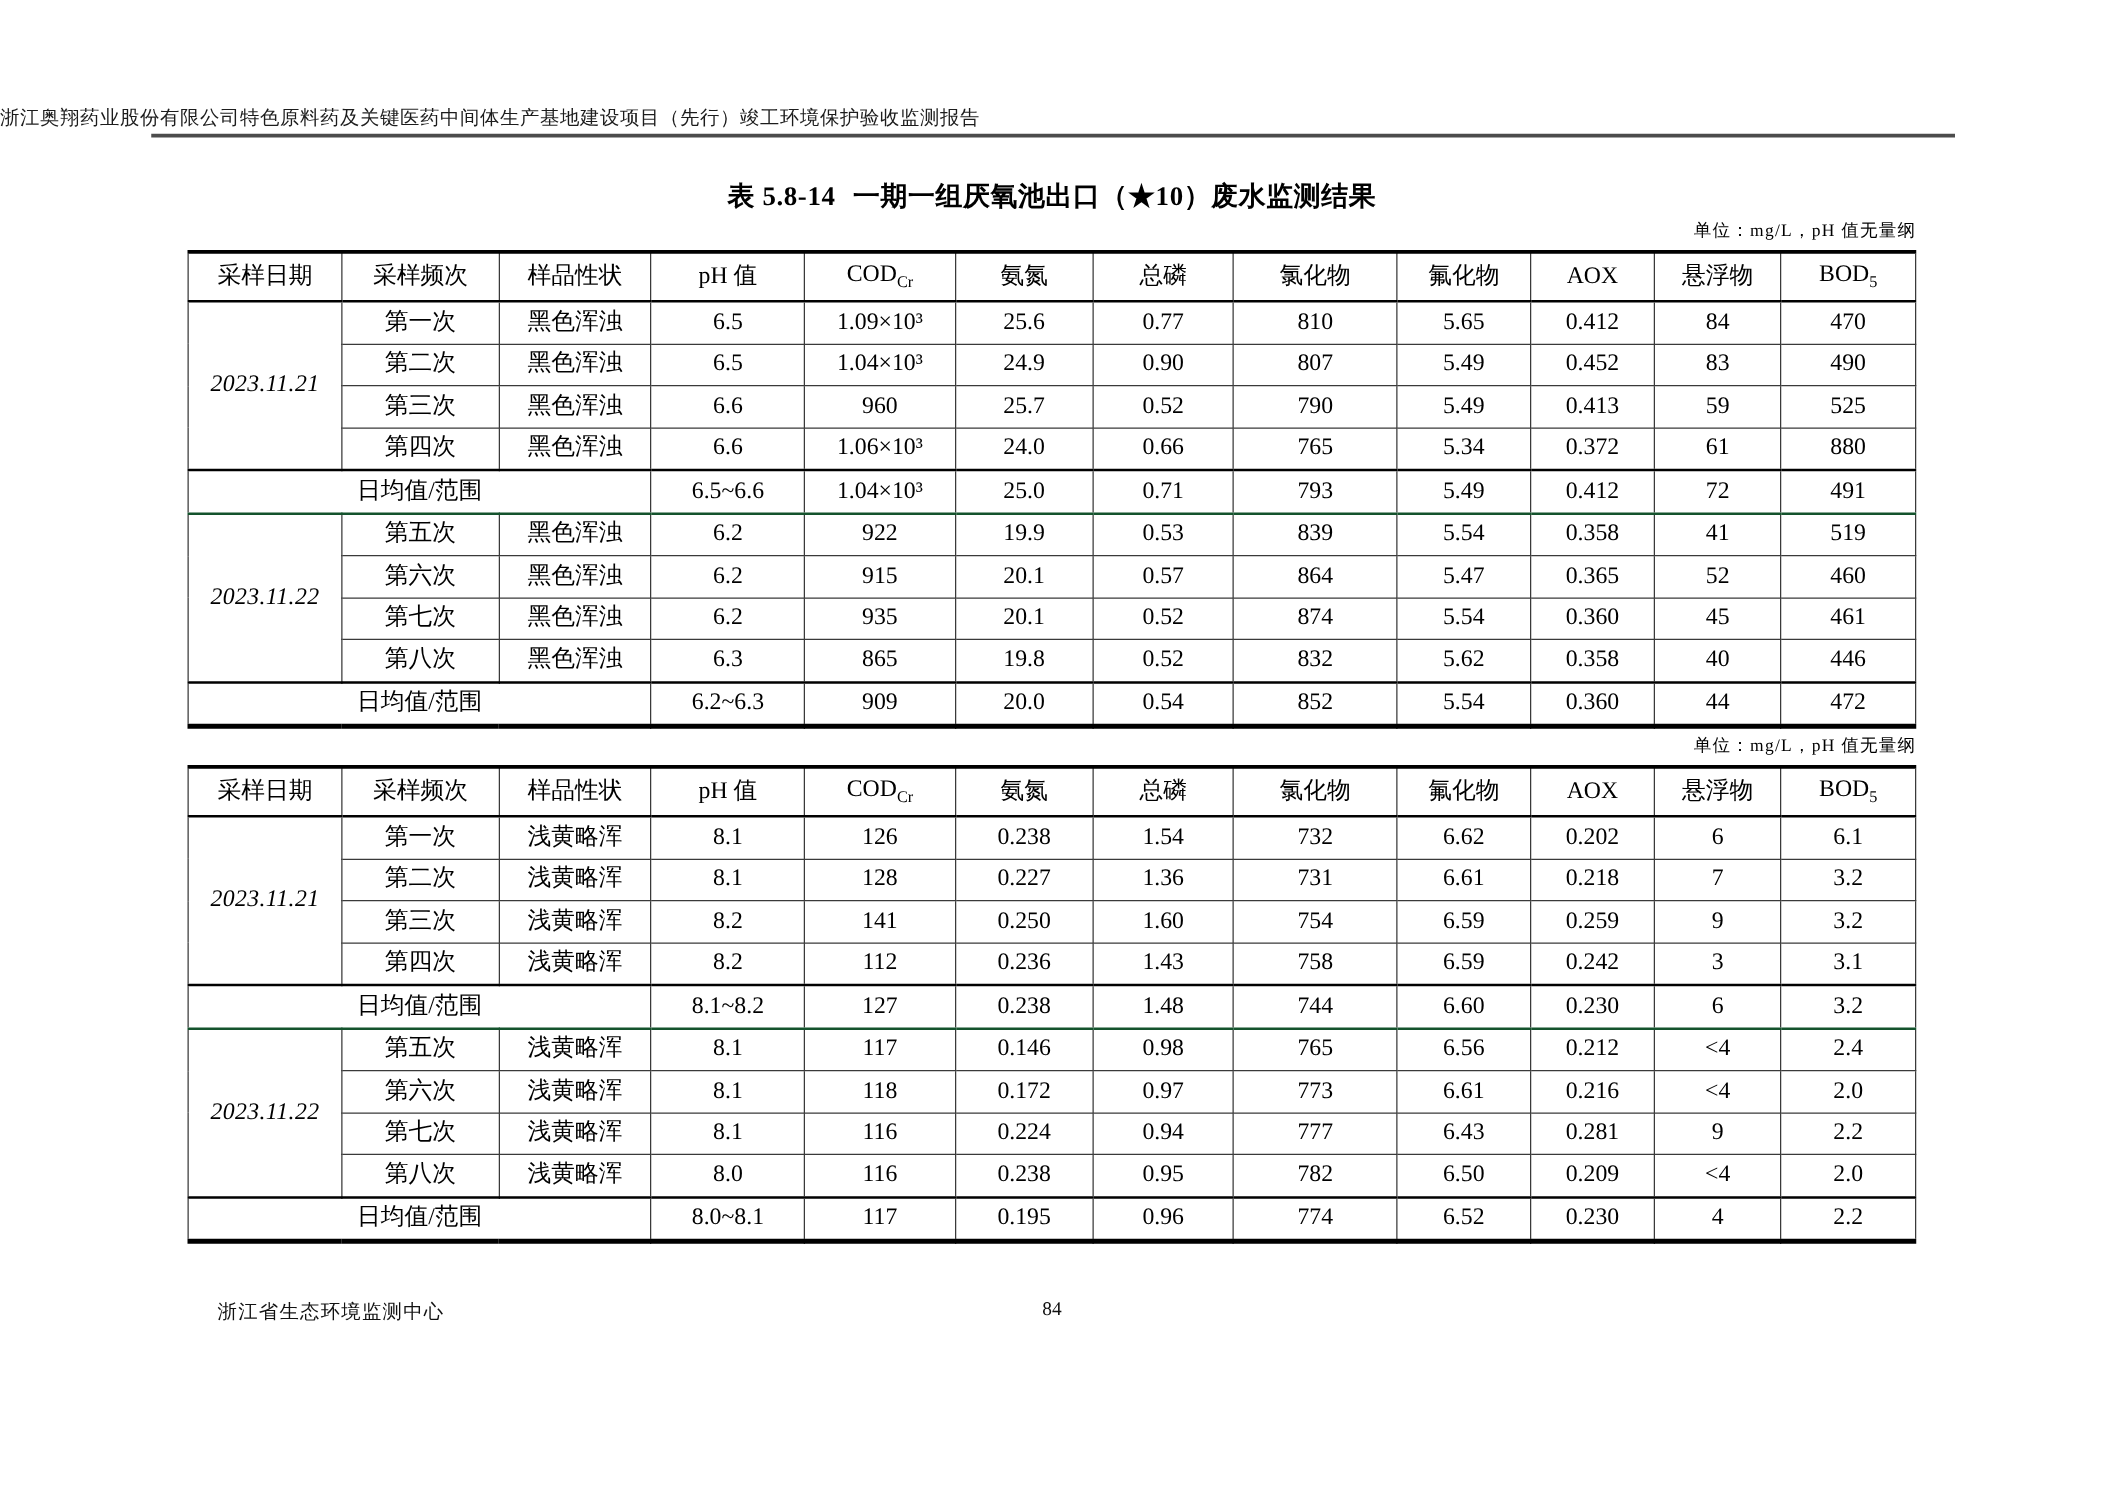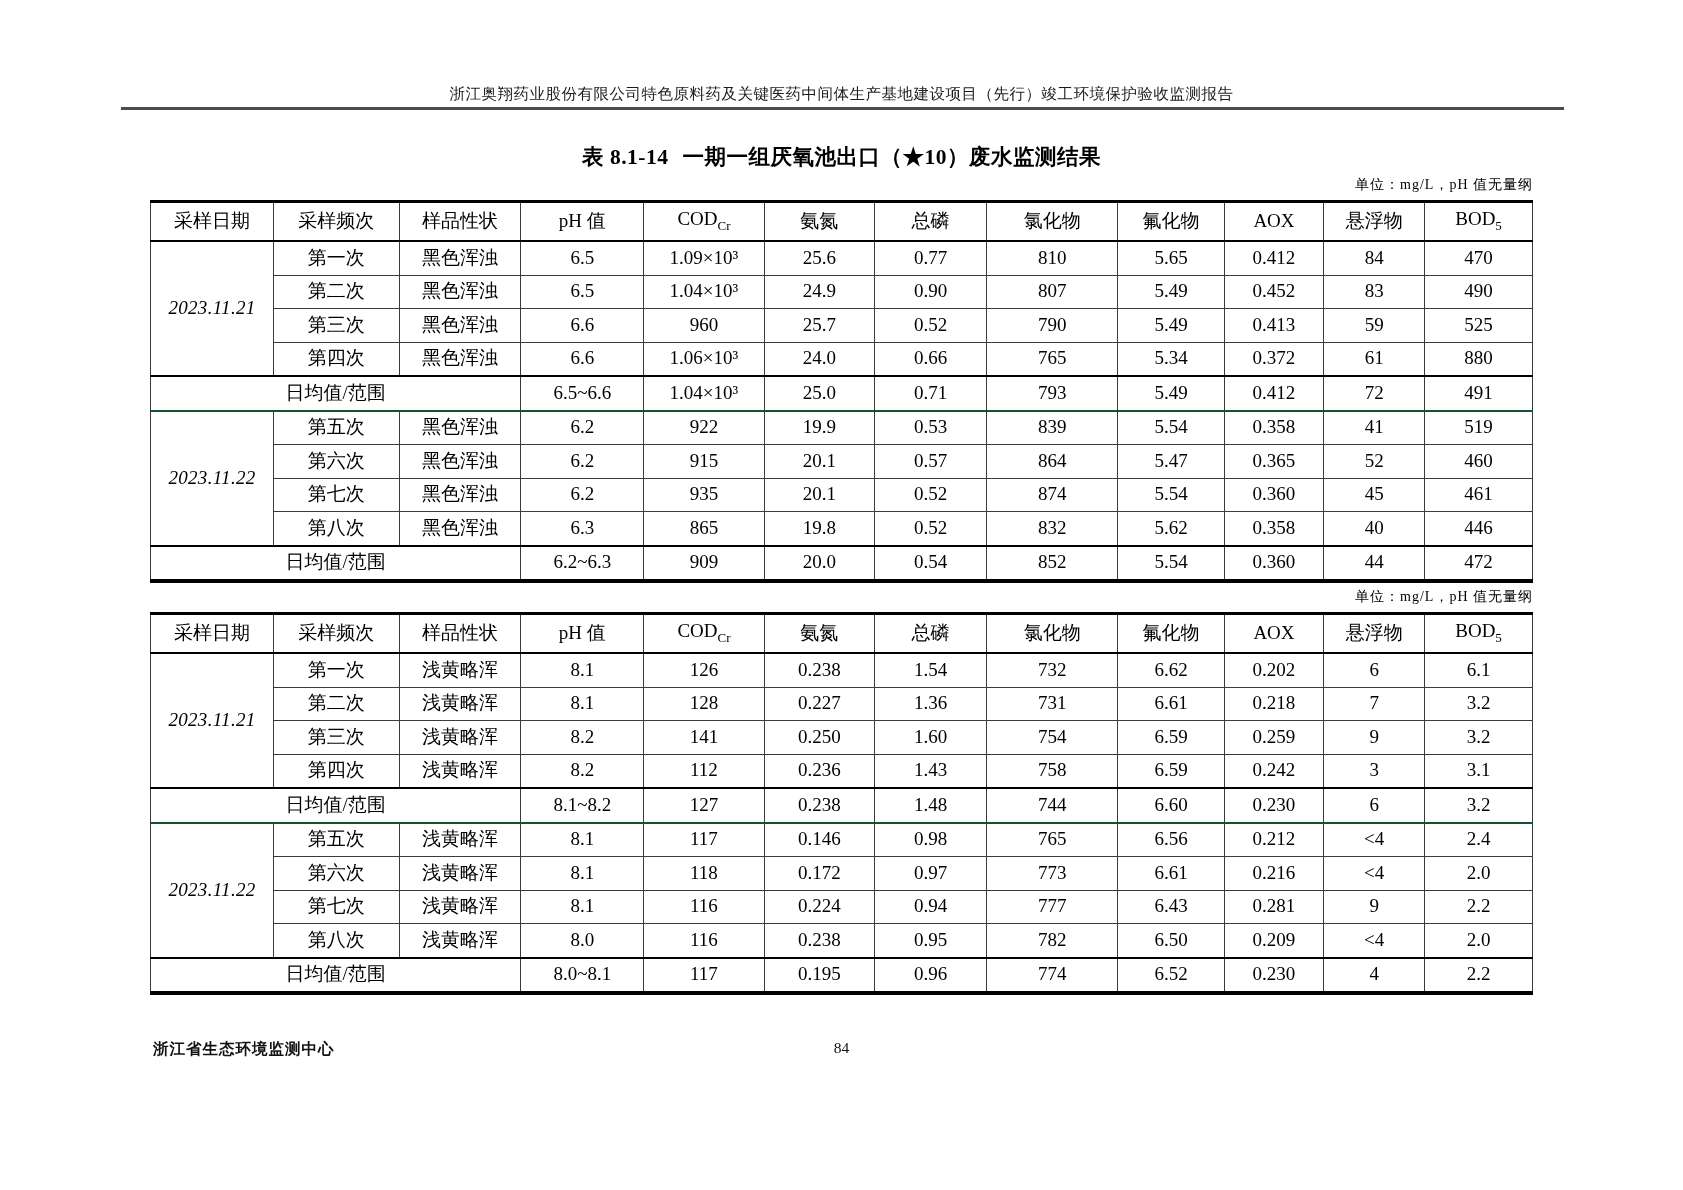--- a/index.html
+++ b/index.html
@@ -6,21 +6,21 @@
   body{
     width:1683px;height:1190px;
     font-family:"Liberation Serif","DejaVu Serif",serif;
     color:#000;
     -webkit-font-smoothing:antialiased;
   }
   .page{position:relative;width:1683px;height:1190px;background:#fff;overflow:hidden;}
 
   .doc-header{
     position:absolute;top:84px;left:0;width:100%;
-    text-align:center;font-size:15.5px;color:#1c1c1c;letter-spacing:.5px;
+    font-size:15.5px;color:#1c1c1c;letter-spacing:.5px;
   }
   .header-rule{
     position:absolute;top:107px;left:121px;width:1443px;
     border-top:3px solid #4c4c4c;
   }
 
   .content{position:absolute;left:150px;top:128px;width:1383px;}
 
   .tbl-title{
     margin:14px 0 0 0;
@@ -56,35 +56,35 @@
   tr.group-start td{border-top:2px solid #0ea5e9;}
   td.date-cell{letter-spacing:.3px;font-style:italic;}
 
   .second-block .tbl-title{margin-top:9px;}
 
   .doc-footer{
     position:relative;
     margin-top:44px;height:22px;
     font-size:15.5px;color:#111;
   }
-  .footer-org{position:absolute;left:3px;top:0;letter-spacing:1px;font-weight:bold;}
+  .footer-org{position:absolute;left:24px;top:0;letter-spacing:1px;}
   .footer-page{position:absolute;left:0;width:100%;text-align:center;top:0;}
 </style>
 </head>
 <body>
 
 <div class="page">
 
   <div class="doc-header">浙江奥翔药业股份有限公司特色原料药及关键医药中间体生产基地建设项目（先行）竣工环境保护验收监测报告</div>
   <div class="header-rule"></div>
 
   <div class="content">
 
     <section class="table-block first-block">
-      <h2 class="tbl-title"><span class="title-prefix">表 8.1-14</span><span>一期一组厌氧池出口（★10）废水监测结果</span></h2>
+      <h2 class="tbl-title"><span class="title-prefix">表 5.8-14</span><span>一期一组厌氧池出口（★10）废水监测结果</span></h2>
       <div class="unit-note">单位：mg/L，pH 值无量纲</div>
       <table class="data-table" data-table="0">
         <colgroup>
           <col style="width:8.9%">
             <col style="width:9.1%">
             <col style="width:8.8%">
           <col style="width:8.9%">
             <col style="width:8.7%">
             <col style="width:8.0%">
           <col style="width:8.1%">

